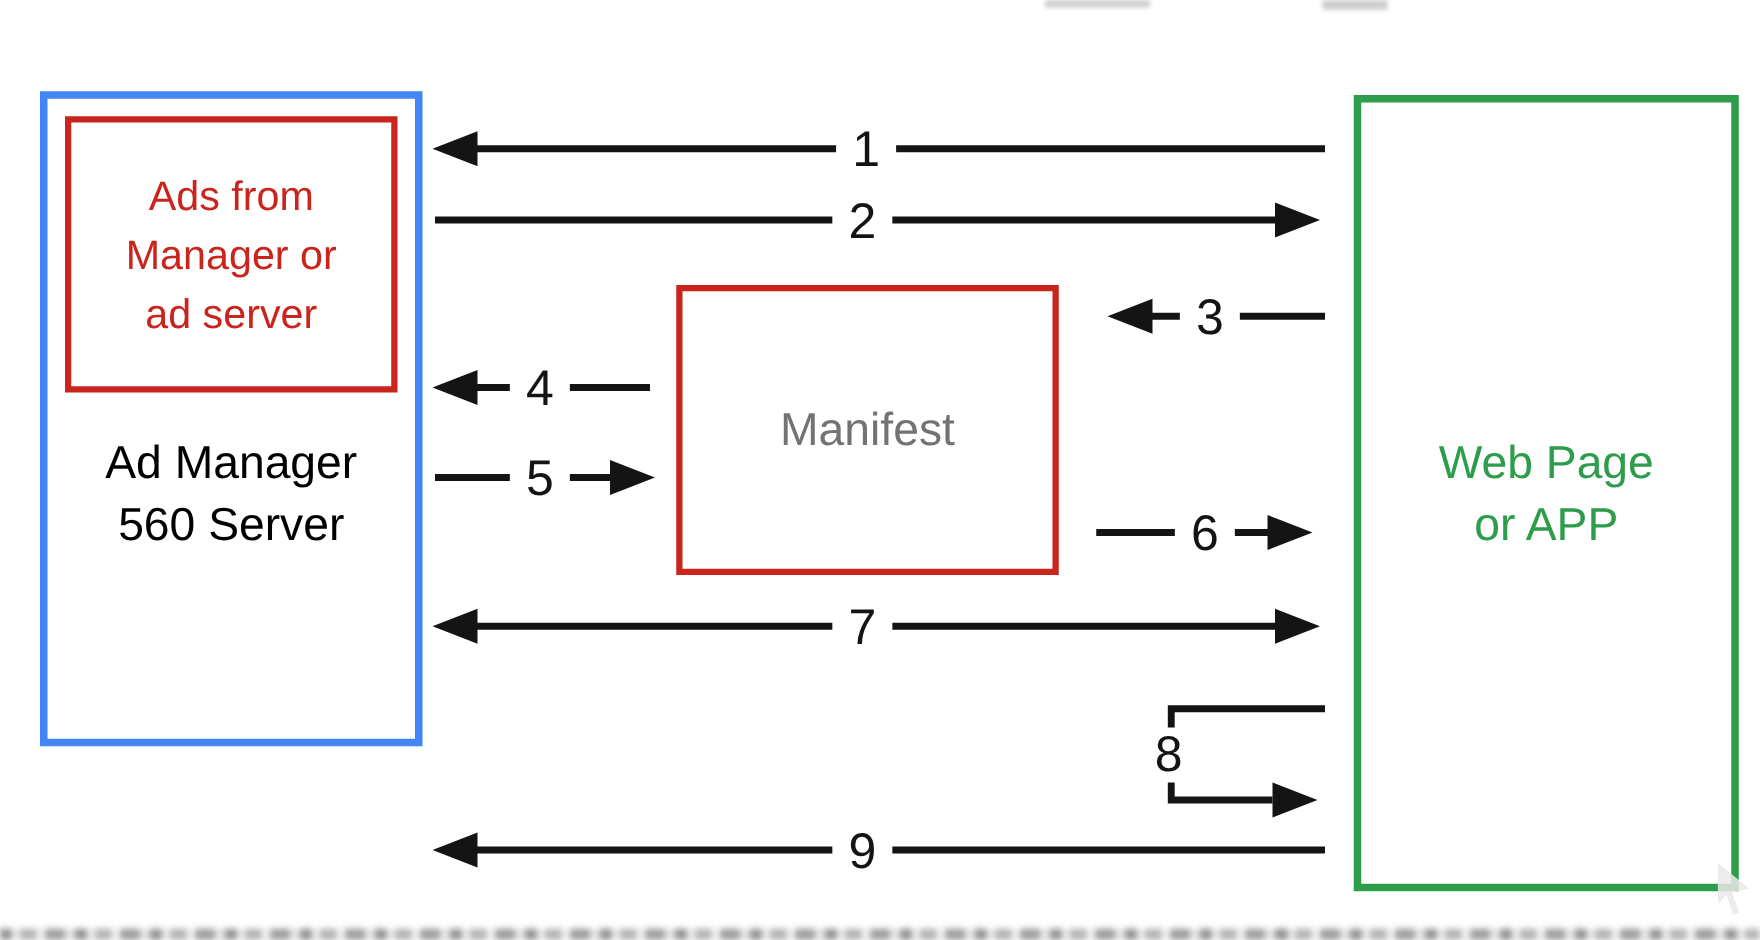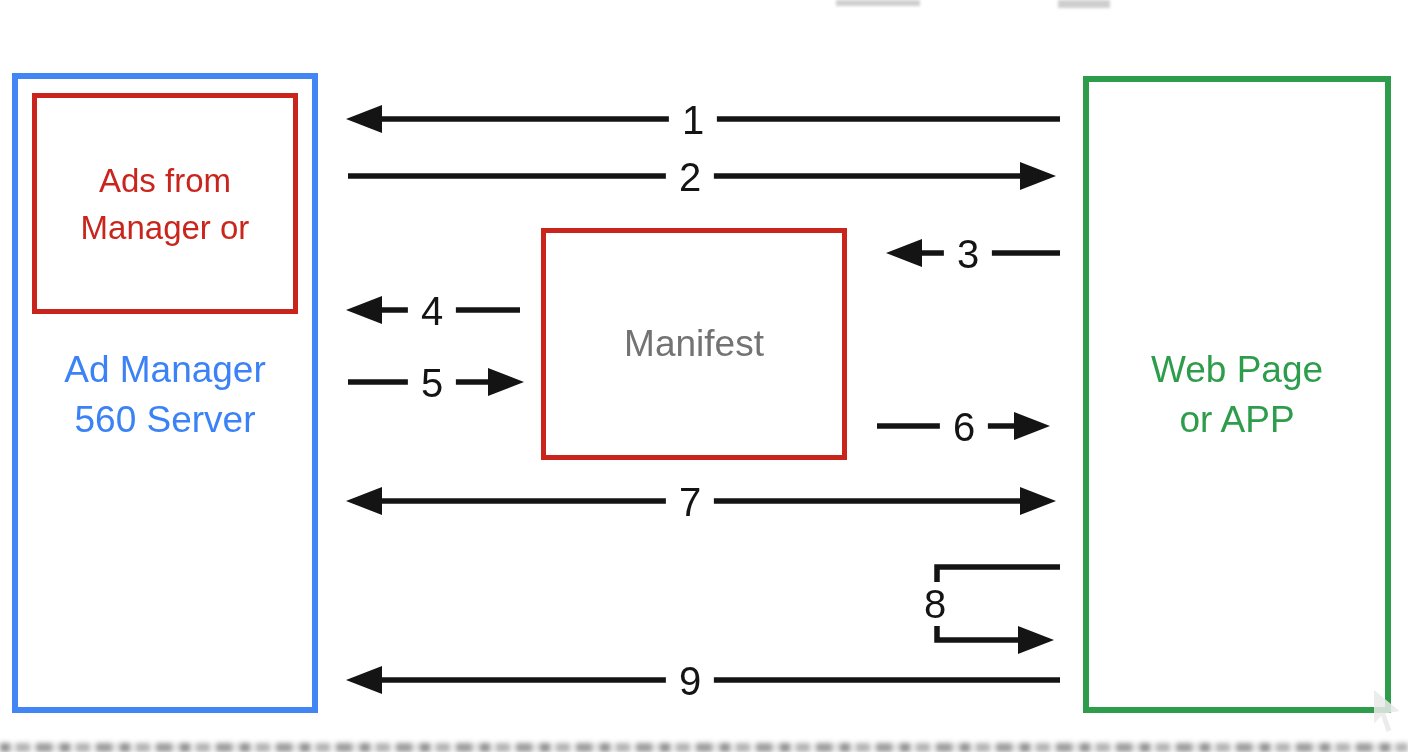--- a/index.html
+++ b/index.html
@@ -30,22 +30,22 @@
     fill: #141414;
     stroke: none;
   }
   .box {
     position: absolute;
     box-sizing: border-box;
     background: #ffffff;
     z-index: 2;
   }
   .blue-box {
-    left: 12px; top: 73px;
-    width: 306px; height: 640px;
+    left: 32px; top: 73px;
+    width: 306px; height: 524px;
     border: 6px solid #4285F4;
   }
   .red-inner-box {
     position: absolute;
     left: 14px; top: 14px;
     width: 266px; height: 221px;
     box-sizing: border-box;
     border: 5px solid #C9251C;
     display: flex;
     flex-direction: column;
@@ -54,21 +54,21 @@
     color: #C9251C;
     font-size: 33px;
     line-height: 47px;
     text-align: center;
   }
   .blue-title {
     position: absolute;
     left: 0; right: 0;
     top: 266px;
     text-align: center;
-    color: #3b82f6;
+    color: #000000;
     font-size: 37px;
     line-height: 50px;
   }
   .manifest-box {
     left: 541px; top: 228px;
     width: 306px; height: 232px;
     border: 5px solid #C9251C;
     display: flex;
     flex-direction: column;
     justify-content: center;
@@ -176,20 +176,21 @@
     <g>
       <polygon points="346,680 382,666 382,694"></polygon>
       <line x1="378" y1="680" x2="1060" y2="680"></line>
     </g>
   </svg>
 
   <div class="box blue-box">
     <div class="red-inner-box">
       <div>Ads from</div>
       <div>Manager or</div>
+      <div>ad server</div>
     </div>
     <div class="blue-title">
       <div>Ad Manager</div>
       <div>560 Server</div>
     </div>
   </div>
 
   <div class="box manifest-box">
     <div>Manifest</div>
   </div>

